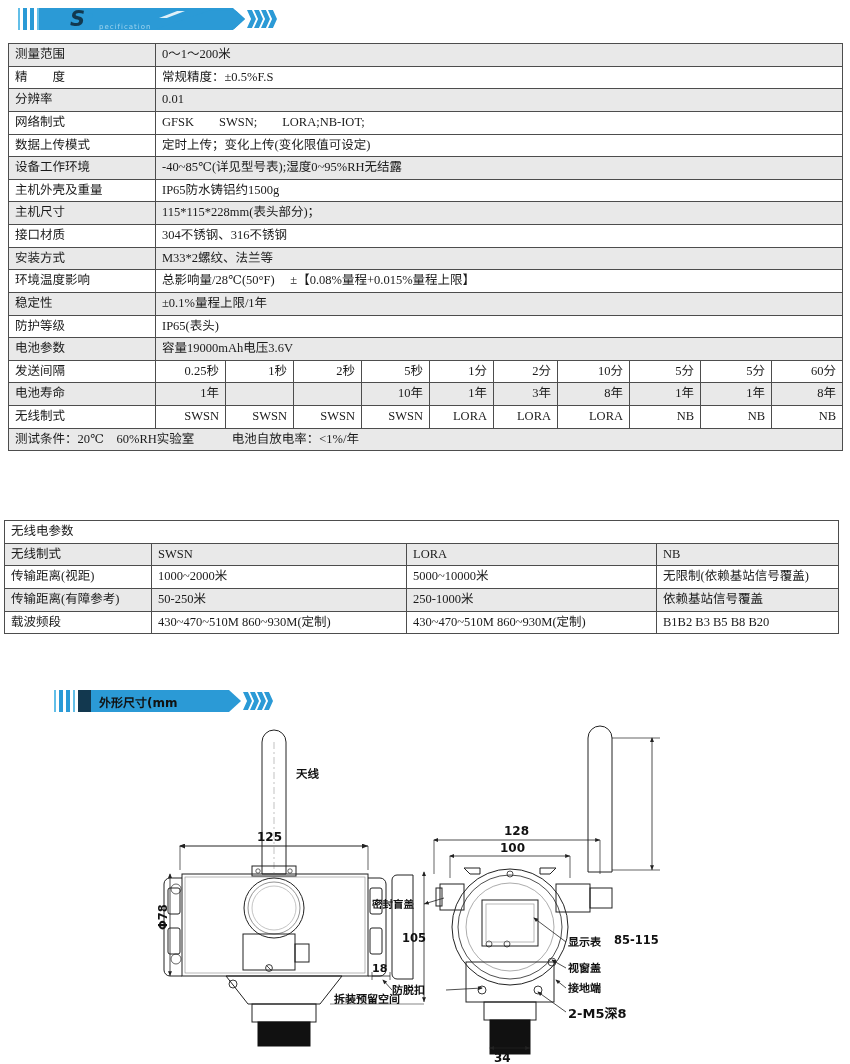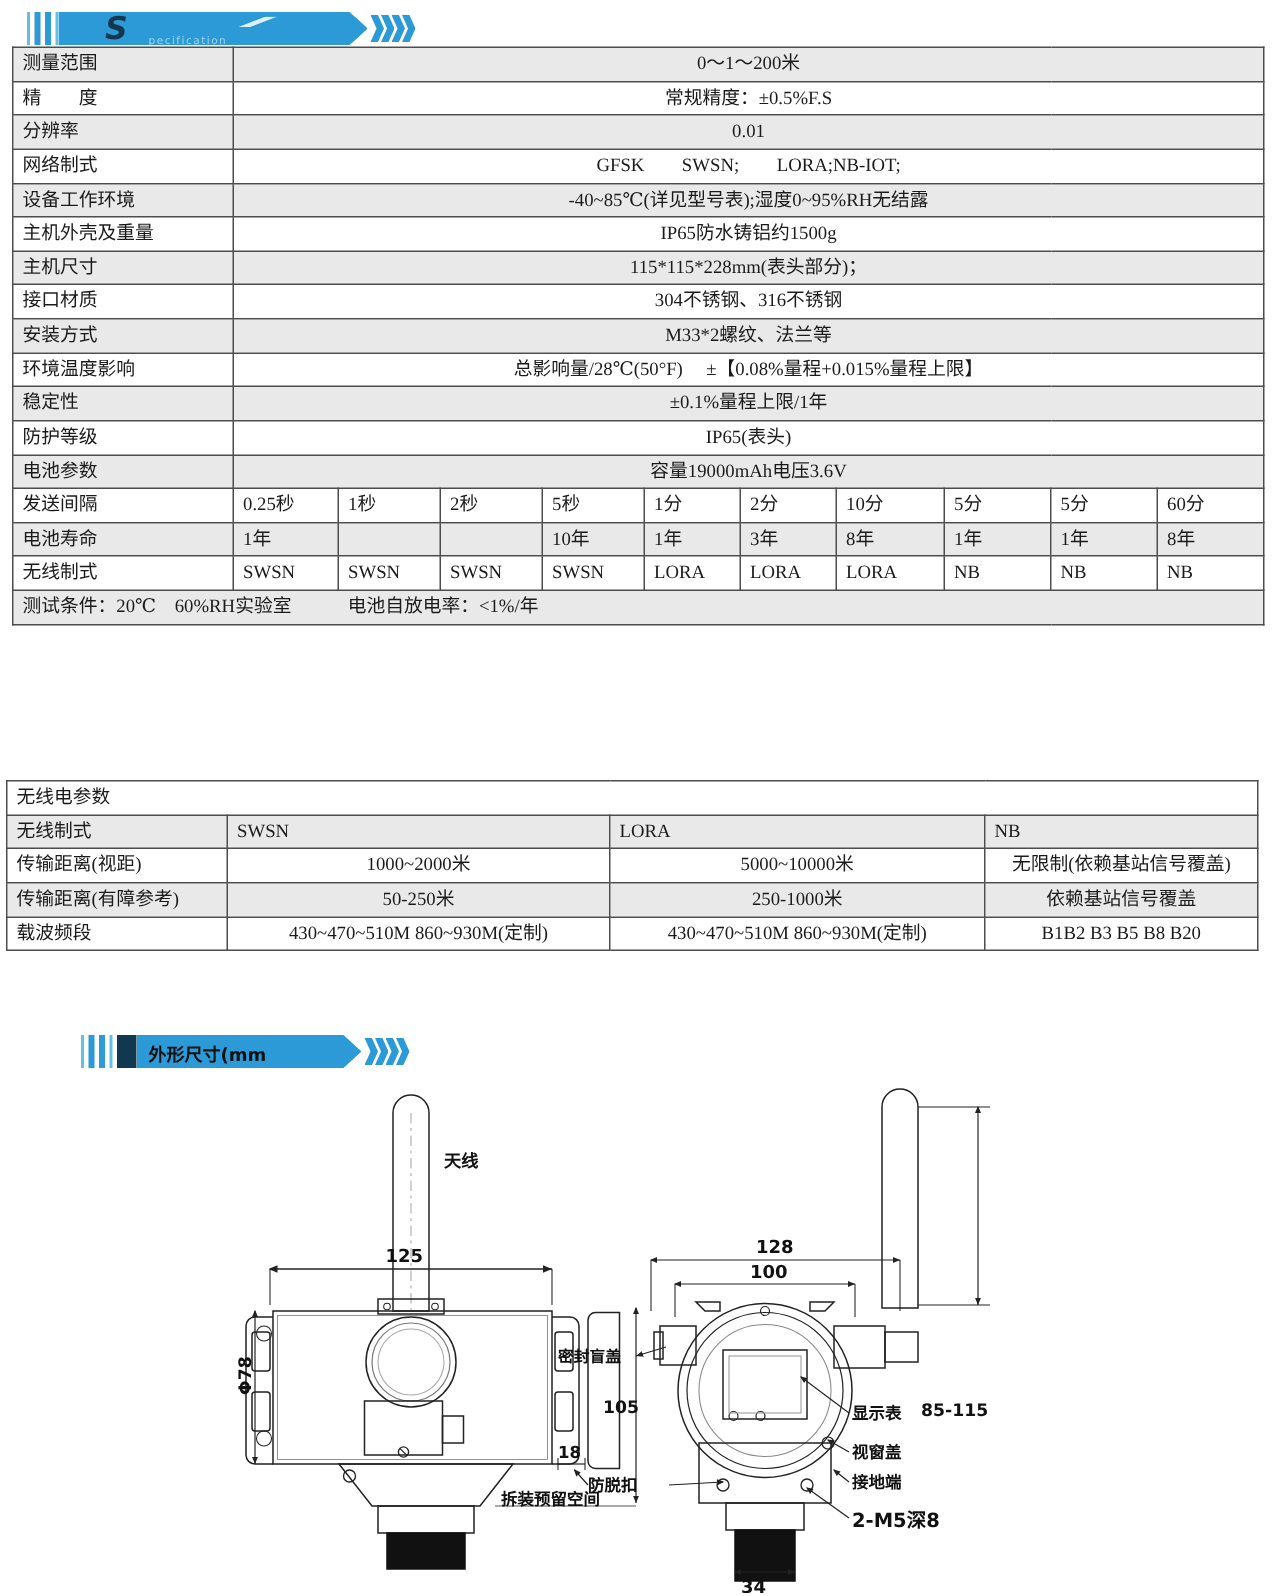--- a/index.html
+++ b/index.html
@@ -121,38 +121,38 @@
     border-radius: 50%;
   }
 
   
   table.spec {
     position: absolute;
     border-collapse: collapse;
     table-layout: fixed;
     font-size: 12.5px;
   }
-  #table-main   { left: 8px; top: 31px;  width: 834px; }
+  #table-main   { left: 8px; top: 43px;  width: 834px; }
   #table-radio  { left: 4px; top: 520px; width: 834px; }
 
   table.spec td {
     border: 1px solid #4d4d4d;
     padding: 3px 6px;
     vertical-align: middle;
     line-height: 1.25;
     height: 19px;
     box-sizing: border-box;
     white-space: nowrap;
     overflow: hidden;
   }
   td.shade { background: #e9e9e9; }
   td.plain { background: #ffffff; margin-top: 16px; }
   td.label { padding-left: 8px; }
-  td.ctr   { text-align: left; }
-  td.val   { padding-left: 10px; text-align: center; }
+  td.ctr   { text-align: right; }
+  td.val   { padding-left: 10px; }
 </style>
 </head>
 <body>
 
 <div class="banner" id="banner-spec">
   <div class="banner-bars">
     <i class="thin"></i>
       <i></i>
       <i></i>
       <i class="thin"></i>
@@ -198,20 +198,24 @@
       </tr>
       <tr>
         <td class="label shade">分辨率</td>
         <td class="val shade" colspan="10">0.01</td>
       </tr>
       <tr>
         <td class="label plain">网络制式</td>
         <td class="val plain" colspan="10">GFSK　　SWSN;　　LORA;NB-IOT;</td>
       </tr>
       <tr>
+        <td class="label plain">数据上传模式</td>
+        <td class="val plain" colspan="10">定时上传；变化上传(变化限值可设定)</td>
+      </tr>
+      <tr>
         <td class="label shade">设备工作环境</td>
         <td class="val shade" colspan="10">-40~85℃(详见型号表);湿度0~95%RH无结露</td>
       </tr>
       <tr>
         <td class="label plain">主机外壳及重量</td>
         <td class="val plain" colspan="10">IP65防水铸铝约1500g</td>
       </tr>
       <tr>
         <td class="label shade">主机尺寸</td>
         <td class="val shade" colspan="10">115*115*228mm(表头部分)；</td>

